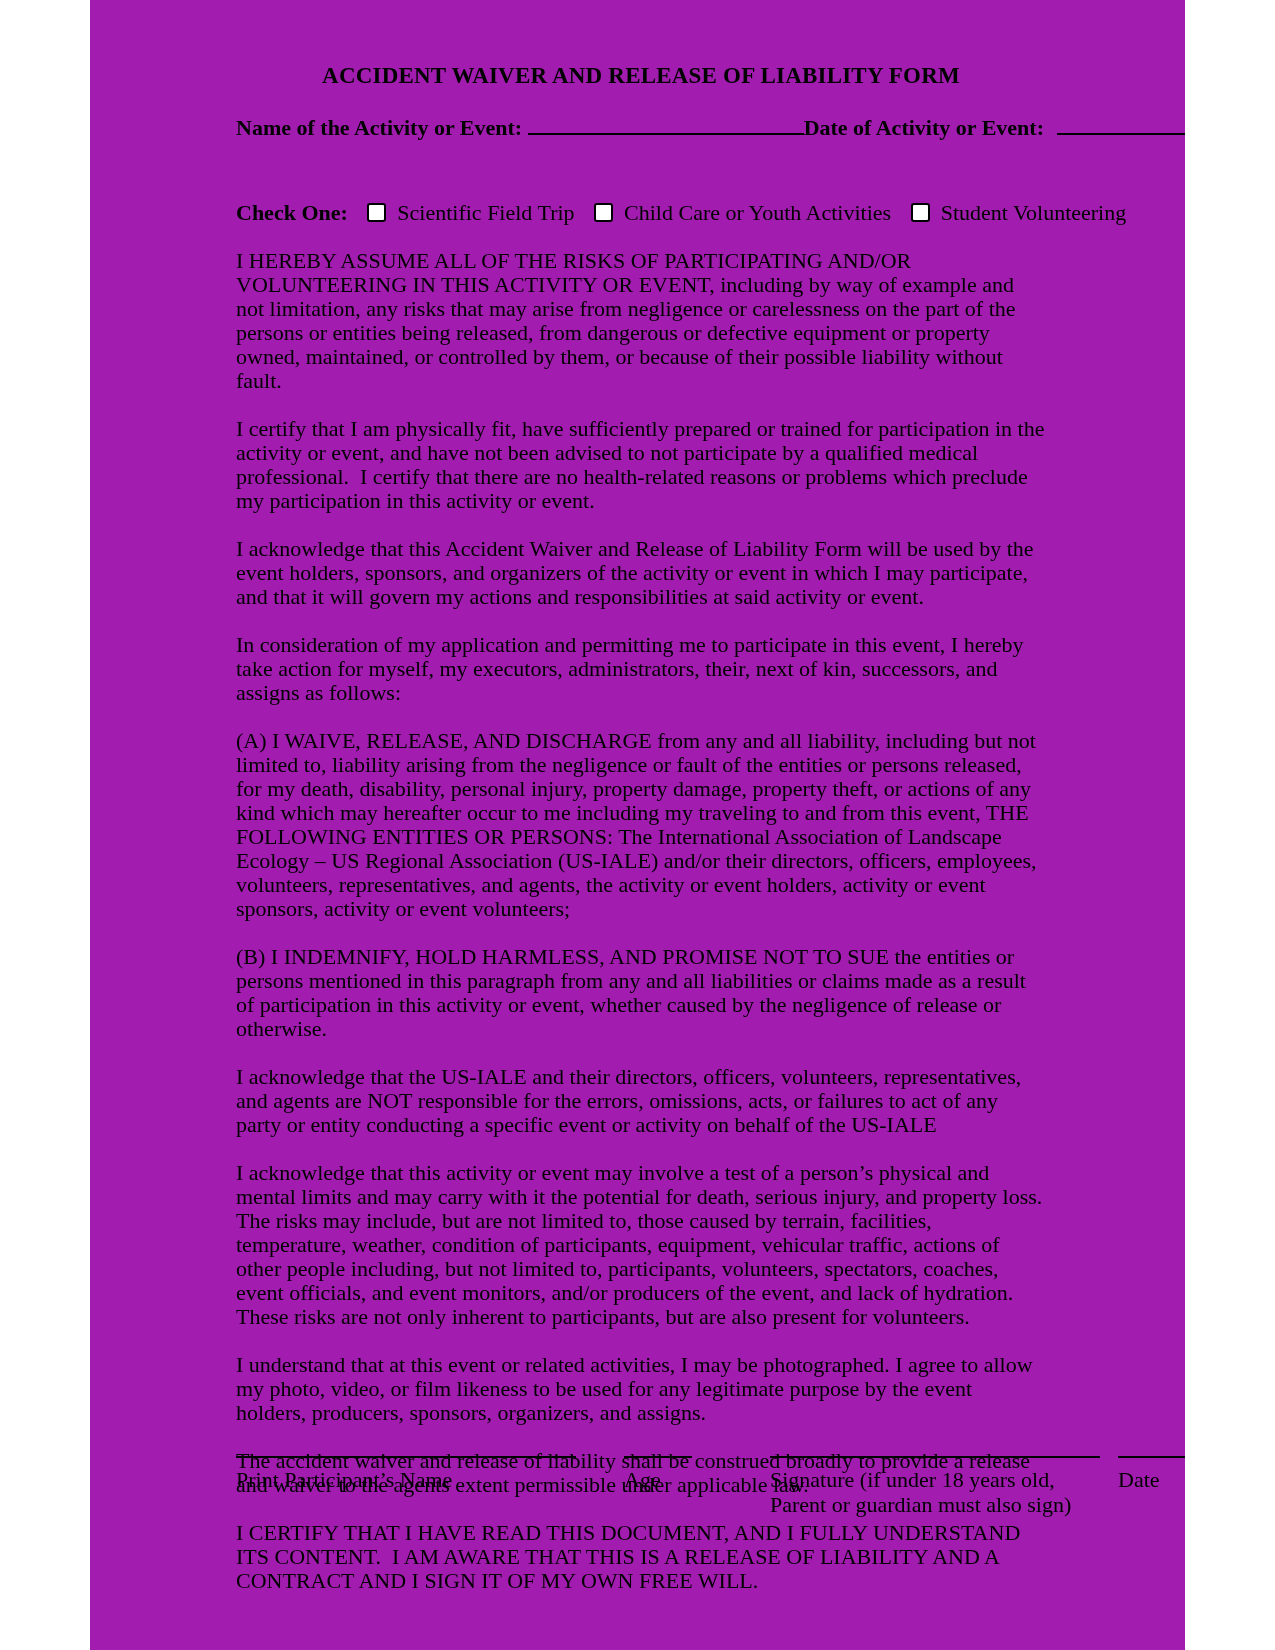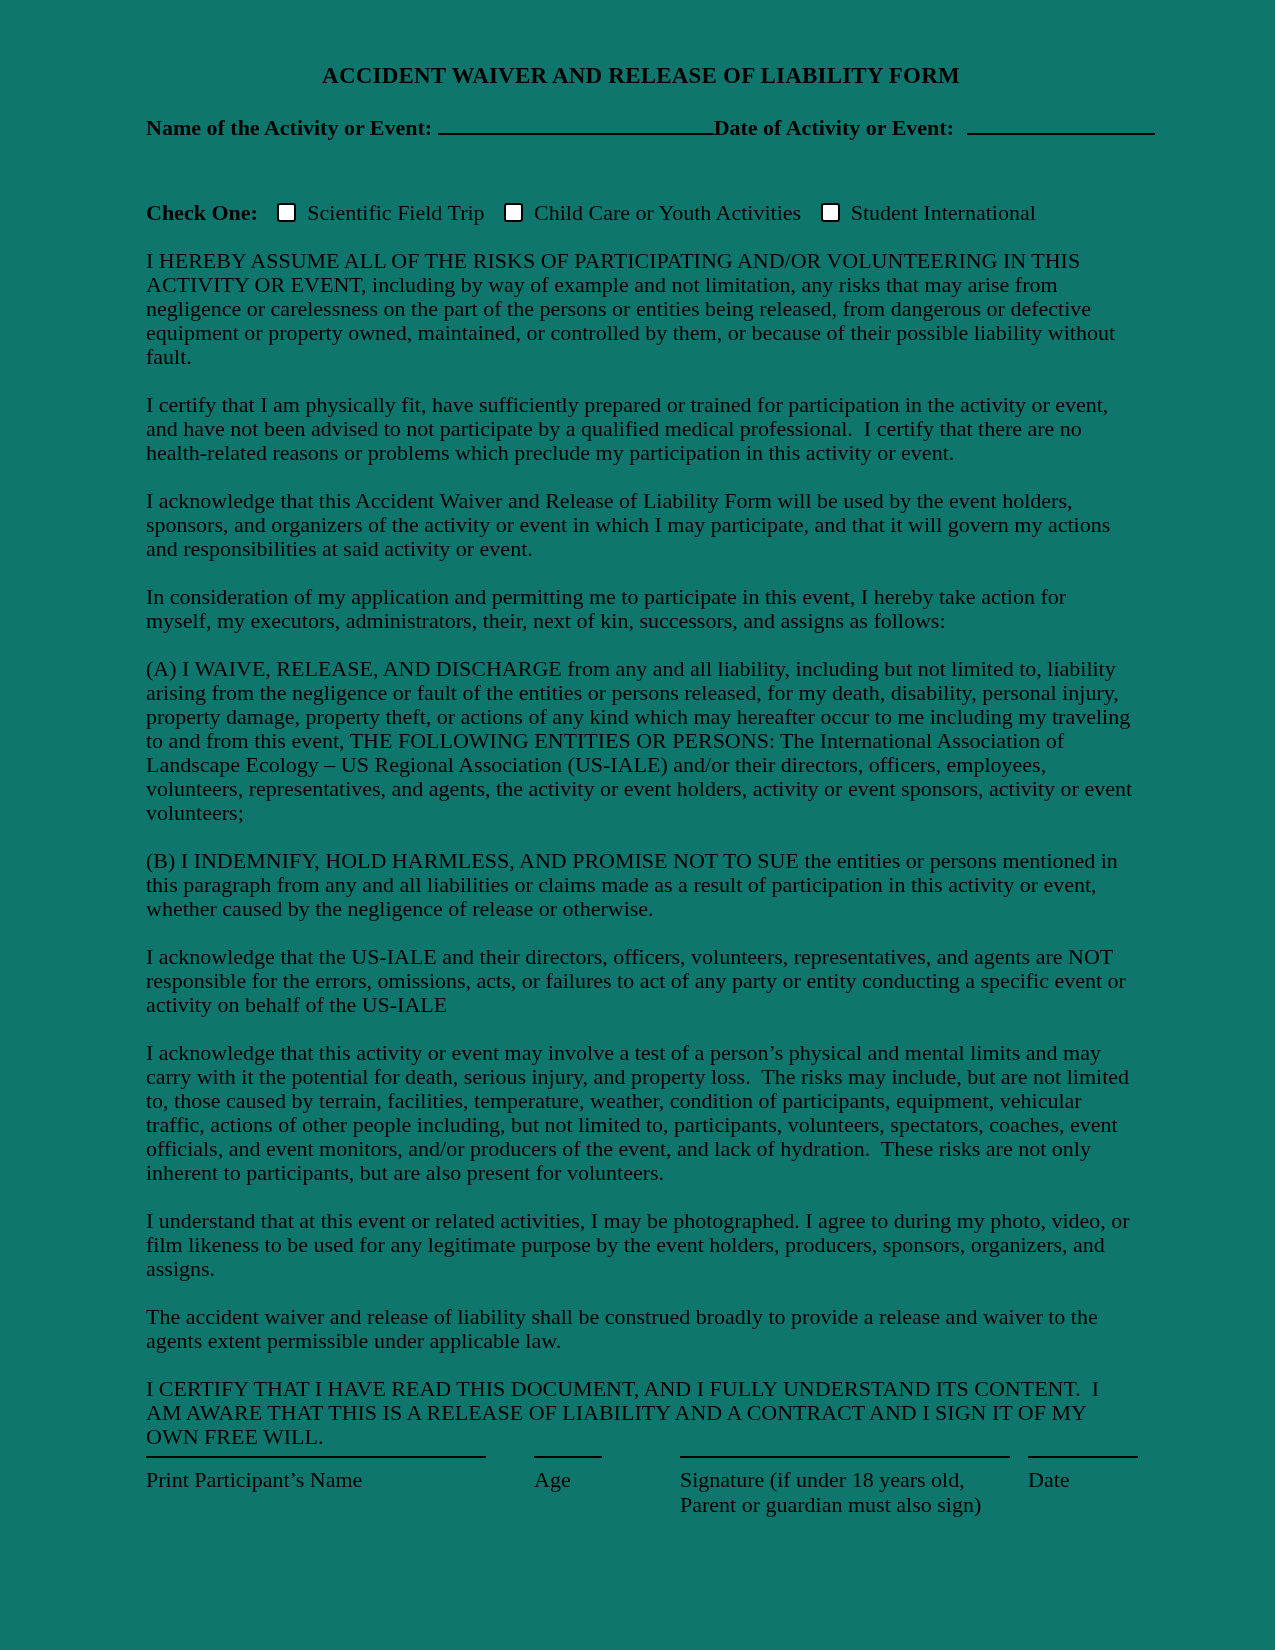--- a/index.html
+++ b/index.html
@@ -2,24 +2,24 @@
 <html><head>
 <meta charset="utf-8">
 <style>
   html, body {
     margin: 0;
     padding: 0;
     background: #ffffff;
   }
   .page {
     position: relative;
-    width: 1275px;
+    width: 1095px;
     height: 1650px;
     margin: 0 auto;
-    background: #0f766e;
+    background: #a21caf;
     color: #000000;
     font-family: "Liberation Serif", "DejaVu Serif", serif;
     font-size: 22px;
     line-height: 24px;
     overflow: hidden;
     box-sizing: border-box;
   }
   .content {
     padding: 63px 139px 0 146px;
   }
@@ -103,33 +103,33 @@
 
     <div class="check-row">
       <span class="bold">Check One:</span>
       <span class="check-option">
         <span class="checkbox"></span><span>Scientific Field Trip</span>
       </span>
       <span class="check-option">
         <span class="checkbox"></span><span>Child Care or Youth Activities</span>
       </span>
       <span class="check-option">
-        <span class="checkbox"></span><span>Student International</span>
+        <span class="checkbox"></span><span>Student Volunteering</span>
       </span>
     </div>
 
     <p class="body-para">I HEREBY ASSUME ALL OF THE RISKS OF PARTICIPATING AND/OR VOLUNTEERING IN THIS ACTIVITY OR EVENT, including by way of example and not limitation, any risks that may arise from negligence or carelessness on the part of the persons or entities being released, from dangerous or defective equipment or property owned, maintained, or controlled by them, or because of their possible liability without fault.</p>
     <p class="body-para">I certify that I am physically fit, have sufficiently prepared or trained for participation in the activity or event, and have not been advised to not participate by a qualified medical professional.  I certify that there are no health-related reasons or problems which preclude my participation in this activity or event.</p>
     <p class="body-para">I acknowledge that this Accident Waiver and Release of Liability Form will be used by the event holders, sponsors, and organizers of the activity or event in which I may participate, and that it will govern my actions and responsibilities at said activity or event.</p>
     <p class="body-para">In consideration of my application and permitting me to participate in this event, I hereby take action for myself, my executors, administrators, their, next of kin, successors, and assigns as follows:</p>
     <p class="body-para">(A) I WAIVE, RELEASE, AND DISCHARGE from any and all liability, including but not limited to, liability arising from the negligence or fault of the entities or persons released, for my death, disability, personal injury, property damage, property theft, or actions of any kind which may hereafter occur to me including my traveling to and from this event, THE FOLLOWING ENTITIES OR PERSONS: The International Association of Landscape Ecology – US Regional Association (US-IALE) and/or their directors, officers, employees, volunteers, representatives, and agents, the activity or event holders, activity or event sponsors, activity or event volunteers;</p>
     <p class="body-para">(B) I INDEMNIFY, HOLD HARMLESS, AND PROMISE NOT TO SUE the entities or persons mentioned in this paragraph from any and all liabilities or claims made as a result of participation in this activity or event, whether caused by the negligence of release or otherwise.</p>
     <p class="body-para">I acknowledge that the US-IALE and their directors, officers, volunteers, representatives, and agents are NOT responsible for the errors, omissions, acts, or failures to act of any party or entity conducting a specific event or activity on behalf of the US-IALE</p>
     <p class="body-para">I acknowledge that this activity or event may involve a test of a person’s physical and mental limits and may carry with it the potential for death, serious injury, and property loss.  The risks may include, but are not limited to, those caused by terrain, facilities, temperature, weather, condition of participants, equipment, vehicular traffic, actions of other people including, but not limited to, participants, volunteers, spectators, coaches, event officials, and event monitors, and/or producers of the event, and lack of hydration.  These risks are not only inherent to participants, but are also present for volunteers.</p>
-    <p class="body-para">I understand that at this event or related activities, I may be photographed. I agree to during my photo, video, or film likeness to be used for any legitimate purpose by the event holders, producers, sponsors, organizers, and assigns.</p>
+    <p class="body-para">I understand that at this event or related activities, I may be photographed. I agree to allow my photo, video, or film likeness to be used for any legitimate purpose by the event holders, producers, sponsors, organizers, and assigns.</p>
     <p class="body-para">The accident waiver and release of liability shall be construed broadly to provide a release and waiver to the agents extent permissible under applicable law.</p>
     <p class="body-para">I CERTIFY THAT I HAVE READ THIS DOCUMENT, AND I FULLY UNDERSTAND ITS CONTENT.  I AM AWARE THAT THIS IS A RELEASE OF LIABILITY AND A CONTRACT AND I SIGN IT OF MY OWN FREE WILL.</p>
 
   </div>
 
   <div class="sig-section">
     <div class="sig-col col-name">
       <div class="sig-line"></div>
       <div class="sig-label">Print Participant’s Name</div>
     </div>

